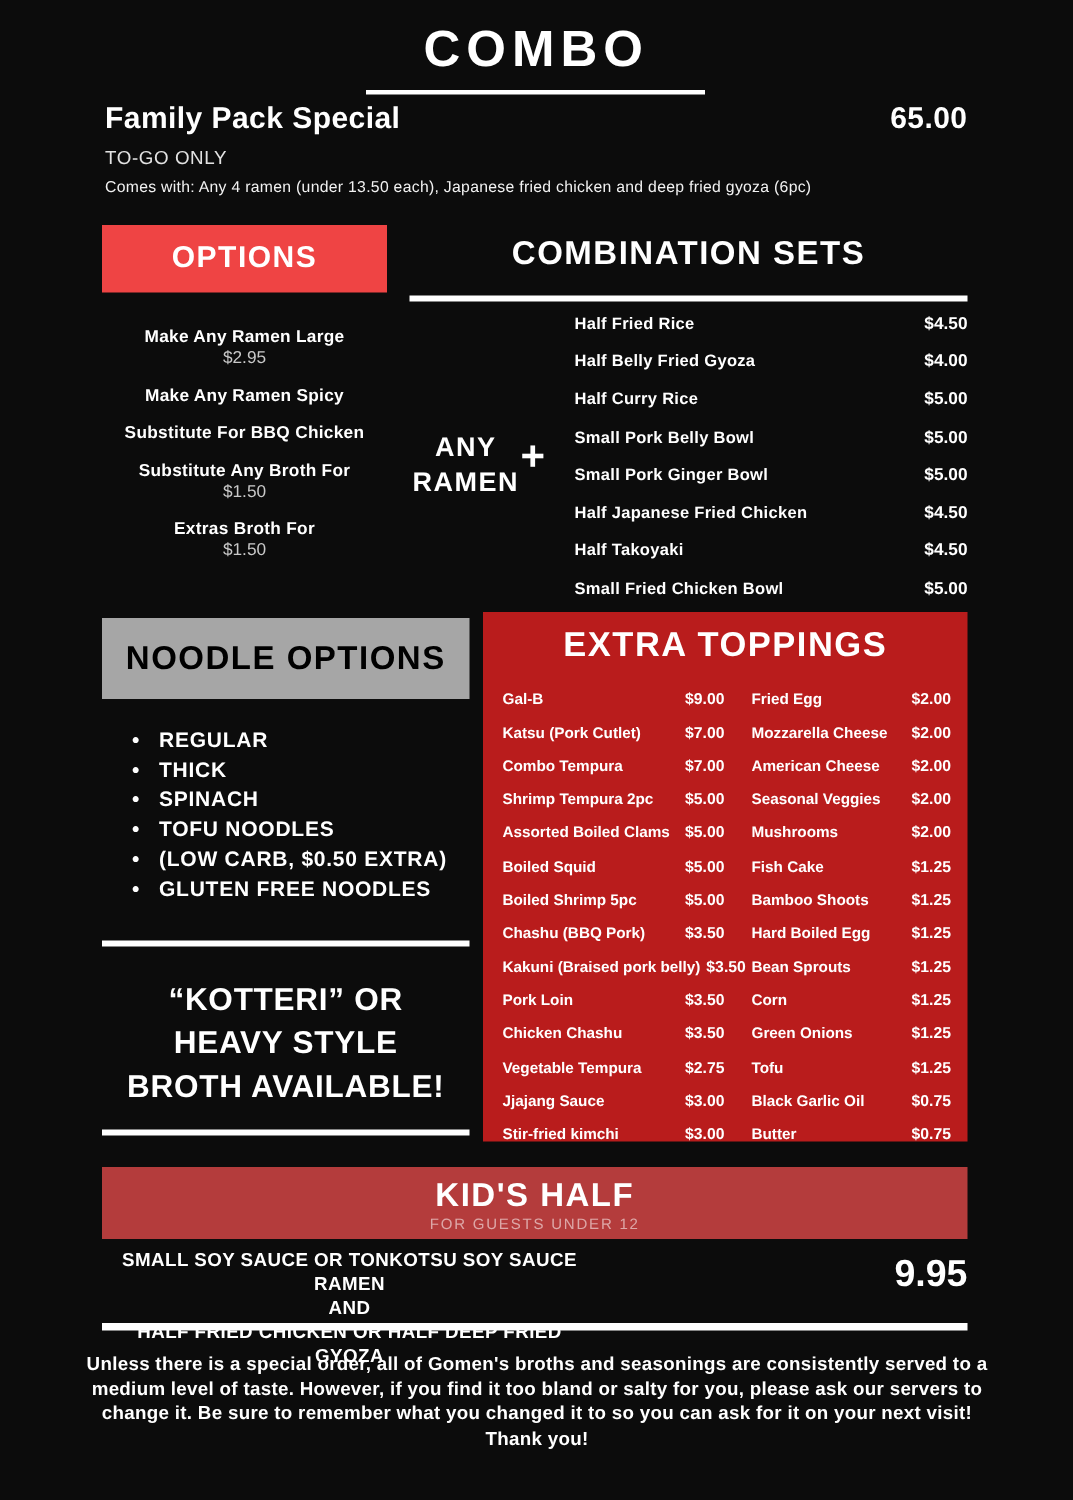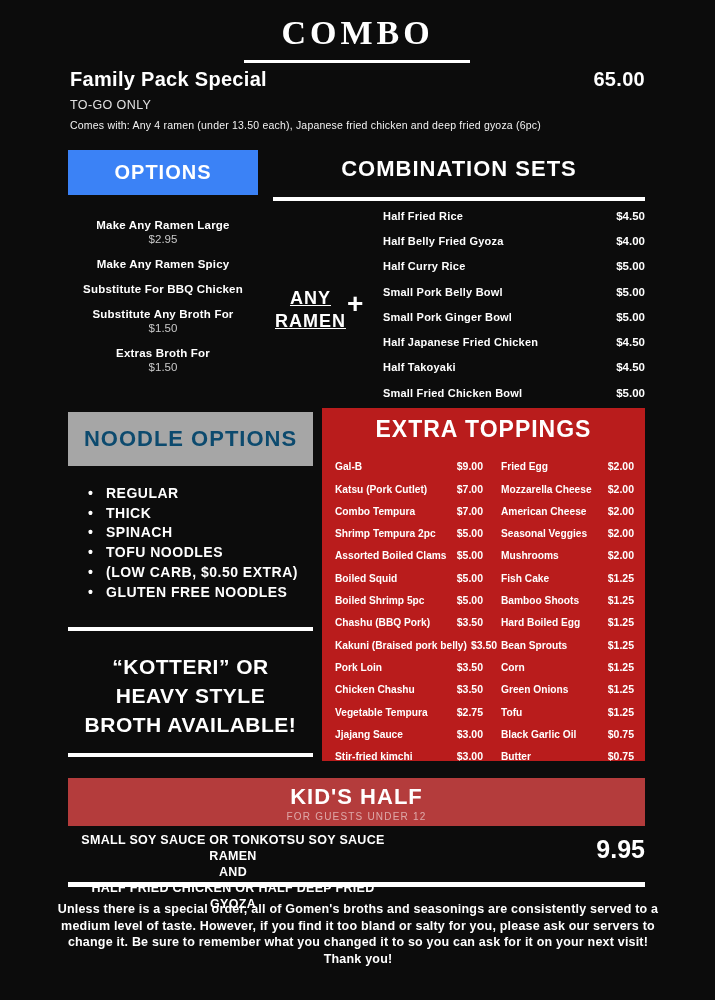--- a/index.html
+++ b/index.html
@@ -6,36 +6,36 @@
   .page {
     position:relative; width:715px; height:1000px; margin:0 auto;
     background:#0c0c0c; color:#ffffff; overflow:hidden;
     font-family:"Liberation Sans", sans-serif;
   }
   .abs { position:absolute; }
 
   
   .combo-title {
     left:0; right:0; top:14px; text-align:center;
-    font-family:Liberation Serif, serif;
+    font-family:Liberation Sans, sans-serif;
     font-size:34px; font-weight:800; letter-spacing:4px;
   }
   .combo-underline { left:244px; top:60px; width:226px; height:3px; background:#ffffff; }
 
   .family-row {
     left:70px; top:68px; width:575px;
     display:flex; justify-content:space-between; align-items:baseline;
     font-size:20px; font-weight:700; letter-spacing:0.3px;
   }
   .togo { left:70px; top:98px; font-size:12.5px; color:#e3e3e3; letter-spacing:0.4px; }
   .comes-with { left:70px; top:119px; font-size:10.5px; color:#f2f2f2; letter-spacing:0.2px; }
 
   
   .options-box {
-    left:68px; top:150px; width:190px; height:45px; background:#3b82f6;
+    left:68px; top:150px; width:190px; height:45px; background:#ef4444;
     display:flex; align-items:center; justify-content:center;
     font-size:20px; font-weight:700; letter-spacing:1px;
   }
   .options-list { left:68px; top:218px; width:190px; text-align:center; }
   .option-item { margin-bottom:11px; }
   .option-label { display:block; font-size:11.5px; font-weight:700; line-height:14px; letter-spacing:0.2px; }
   .option-price { display:block; font-size:11.5px; color:#c9c9c9; line-height:14px; }
 
   
   .cs-heading {
@@ -43,29 +43,29 @@
     font-size:22px; font-weight:700; letter-spacing:1px;
   }
   .cs-underline { left:273px; top:197px; width:372px; height:4px; background:#ffffff; }
   .cs-list { left:383px; top:203px; width:262px; }
   .cs-row { height:25.3px; display:flex; justify-content:space-between; align-items:center; }
   .cs-label { font-size:11px; font-weight:700; letter-spacing:0.2px; }
   .cs-price { font-size:11.5px; font-weight:700; }
 
   .any-ramen {
     left:258px; top:287px; width:105px; text-align:center;
-    font-size:18px; font-weight:700; line-height:23px; letter-spacing:1px;text-decoration:underline;
+    font-size:18px; font-weight:700; line-height:23px; letter-spacing:1px;
   }
   .plus-sign { left:347px; top:288px; font-size:28px; font-weight:800; }
 
   
   .noodle-box {
     left:68px; top:412px; width:245px; height:54px; background:#a6a6a6;
     display:flex; align-items:center; justify-content:center;
-    font-size:22px; font-weight:700; letter-spacing:1px; color:#0c4a6e;
+    font-size:22px; font-weight:700; letter-spacing:1px; color:#000000;
   }
   .noodle-list { left:88px; top:484px; list-style:none; margin:0; padding:0; }
   .noodle-list li {
     font-size:14px; font-weight:700; line-height:19.7px; letter-spacing:0.5px;
   }
   .noodle-list li::before { content:"\2022"; display:inline-block; width:10px; margin-right:8px; }
 
   
   .kotteri-line-top { left:68px; top:627px; width:245px; height:4px; background:#ffffff; }
   .kotteri-text {

